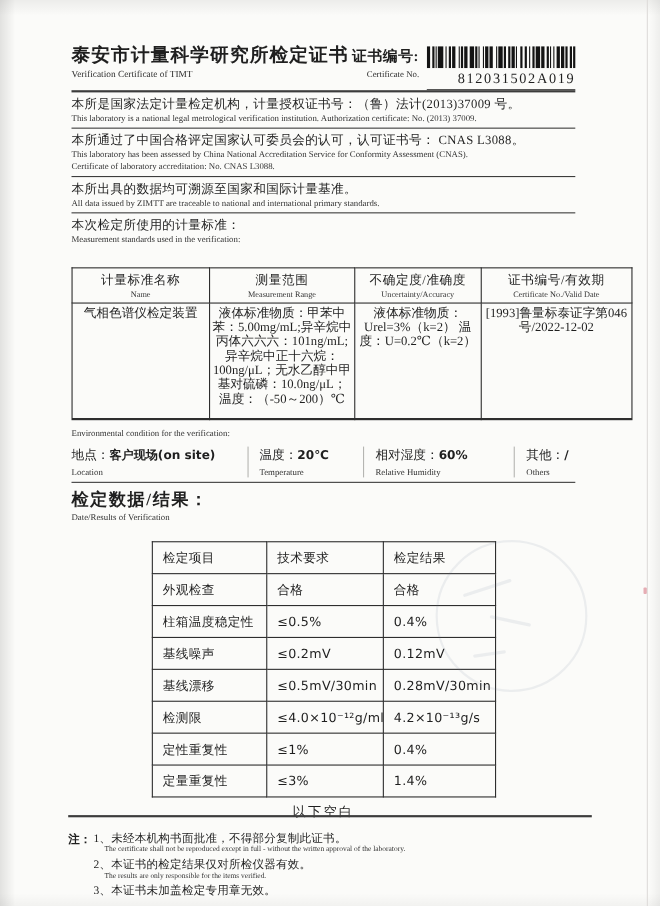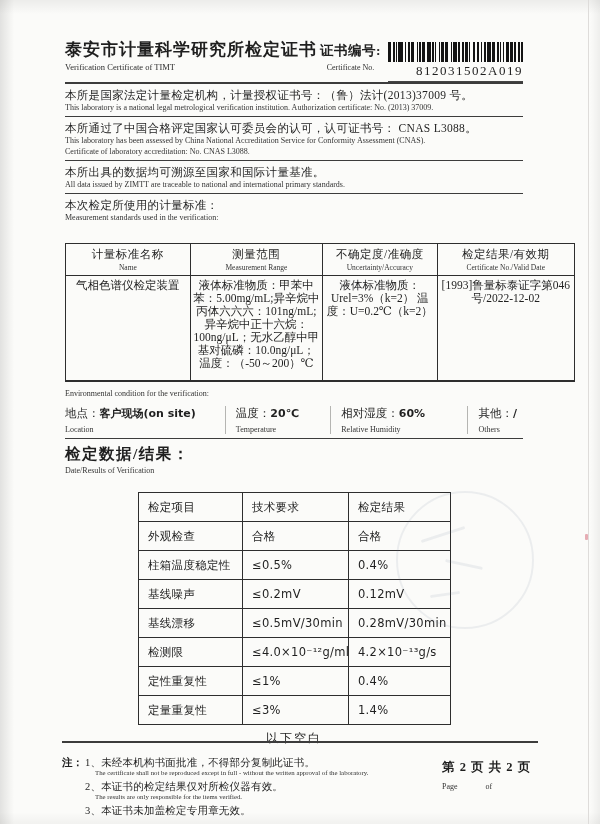--- a/index.html
+++ b/index.html
@@ -20,21 +20,21 @@
   }
   .edge-line{position:absolute;right:11px;top:0;bottom:0;width:1px;background:#dedcda;}
   .red-speck{position:absolute;left:585px;top:534px;width:3px;height:6px;background:#d87a85;opacity:.6;border-radius:1px;}
   .content{position:absolute;left:65px;width:458px;top:0;}
 
   
   .header{display:flex;justify-content:space-between;align-items:flex-start;padding-top:40px;}
   .title-cn{font-size:17px;font-weight:bold;letter-spacing:1px;font-family:"Liberation Sans","DejaVu Sans",sans-serif;line-height:1.15;}
   .title-en{font-size:8.5px;color:#2c2c2c;margin-top:2px;}
   .certno{display:flex;align-items:flex-start;gap:7px;margin-top:2px;}
-  .certno-labels{text-align:center;}
+  .certno-labels{text-align:right;}
   .certno-cn{font-size:13.5px;font-weight:bold;letter-spacing:.5px;}
   .certno-en{font-size:8px;color:#2c2c2c;margin-top:3px;}
   .barcode-wrap{border-bottom:1.5px solid #444;padding-bottom:2px;text-align:right;}
   .barcode{width:135px;height:20px;overflow:hidden;white-space:nowrap;font-size:0;}
   .barcode i{display:inline-block;height:20px;background:#141414;vertical-align:top;}
   .barcode-num{font-size:13px;letter-spacing:1.5px;margin-top:1px;}
 
   .rule{border-top:2px solid #3c3c3c;height:0;}
   .rule.thin{border-top-width:1.5px;}
 
@@ -159,21 +159,21 @@
         </th>
         <th>
           <div class="std-th-cn">测量范围</div>
           <div class="std-th-en">Measurement Range</div>
         </th>
         <th>
           <div class="std-th-cn">不确定度/准确度</div>
           <div class="std-th-en">Uncertainty/Accuracy</div>
         </th>
         <th>
-          <div class="std-th-cn">检定结果/有效期</div>
+          <div class="std-th-cn">证书编号/有效期</div>
           <div class="std-th-en">Certificate No./Valid Date</div>
         </th>
       </tr>
       <tr>
         <td>气相色谱仪检定装置</td>
         <td>液体标准物质：甲苯中苯：5.00mg/mL;异辛烷中丙体六六六：101ng/mL;异辛烷中正十六烷：100ng/μL；无水乙醇中甲基对硫磷：10.0ng/μL；温度：（-50～200）℃</td>
         <td>液体标准物质：Urel=3%（k=2） 温度：U=0.2℃（k=2）</td>
         <td class="cell-cert">[1993]鲁量标泰证字第046号/2022-12-02</td>
       </tr>
     </tbody>
@@ -274,21 +274,14 @@
     <div class="notes">
       <div class="note-label">注：</div>
       <div>
         <div class="note-cn">1、未经本机构书面批准，不得部分复制此证书。</div>
         <div class="note-en">The certificate shall not be reproduced except in full - without the written approval of the laboratory.</div>
         <div class="note-cn">2、本证书的检定结果仅对所检仪器有效。</div>
         <div class="note-en">The results are only responsible for the items verified.</div>
         <div class="note-cn">3、本证书未加盖检定专用章无效。</div>
       </div>
     </div>
-    <div class="pageblock">
-      <div class="page-cn">第 2 页 共 2 页</div>
-      <div class="page-en">
-        <span>Page</span>
-        <span>of</span>
-      </div>
-    </div>
   </div>
 </div>
 
 </body></html>

